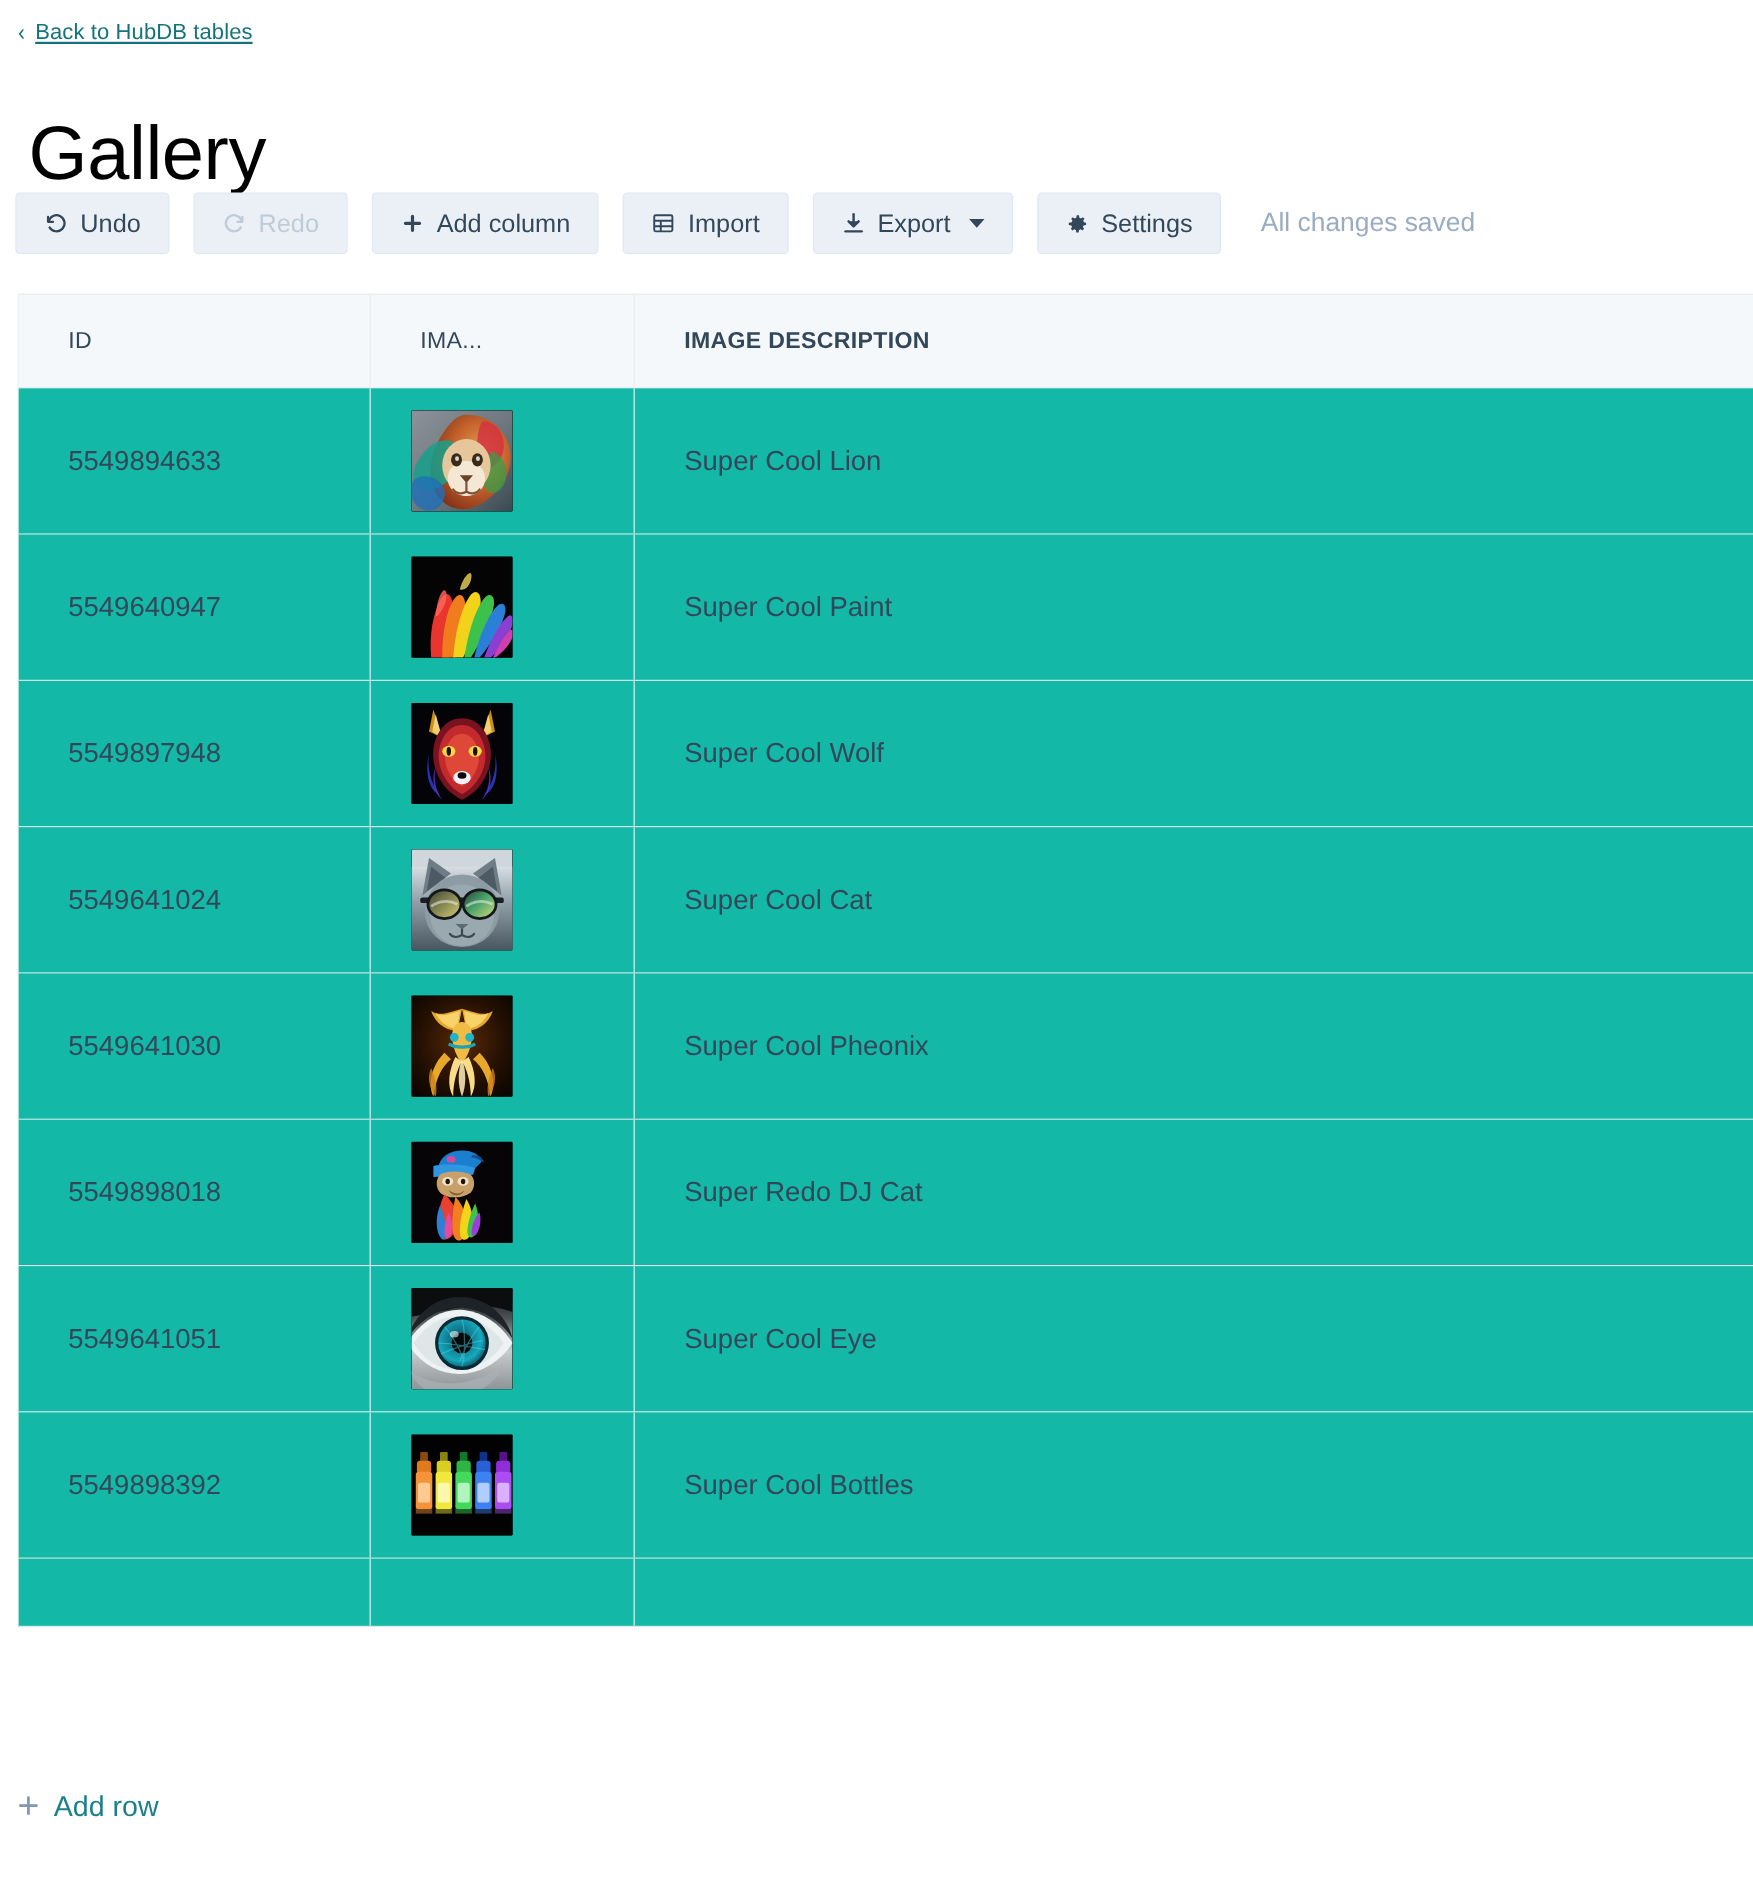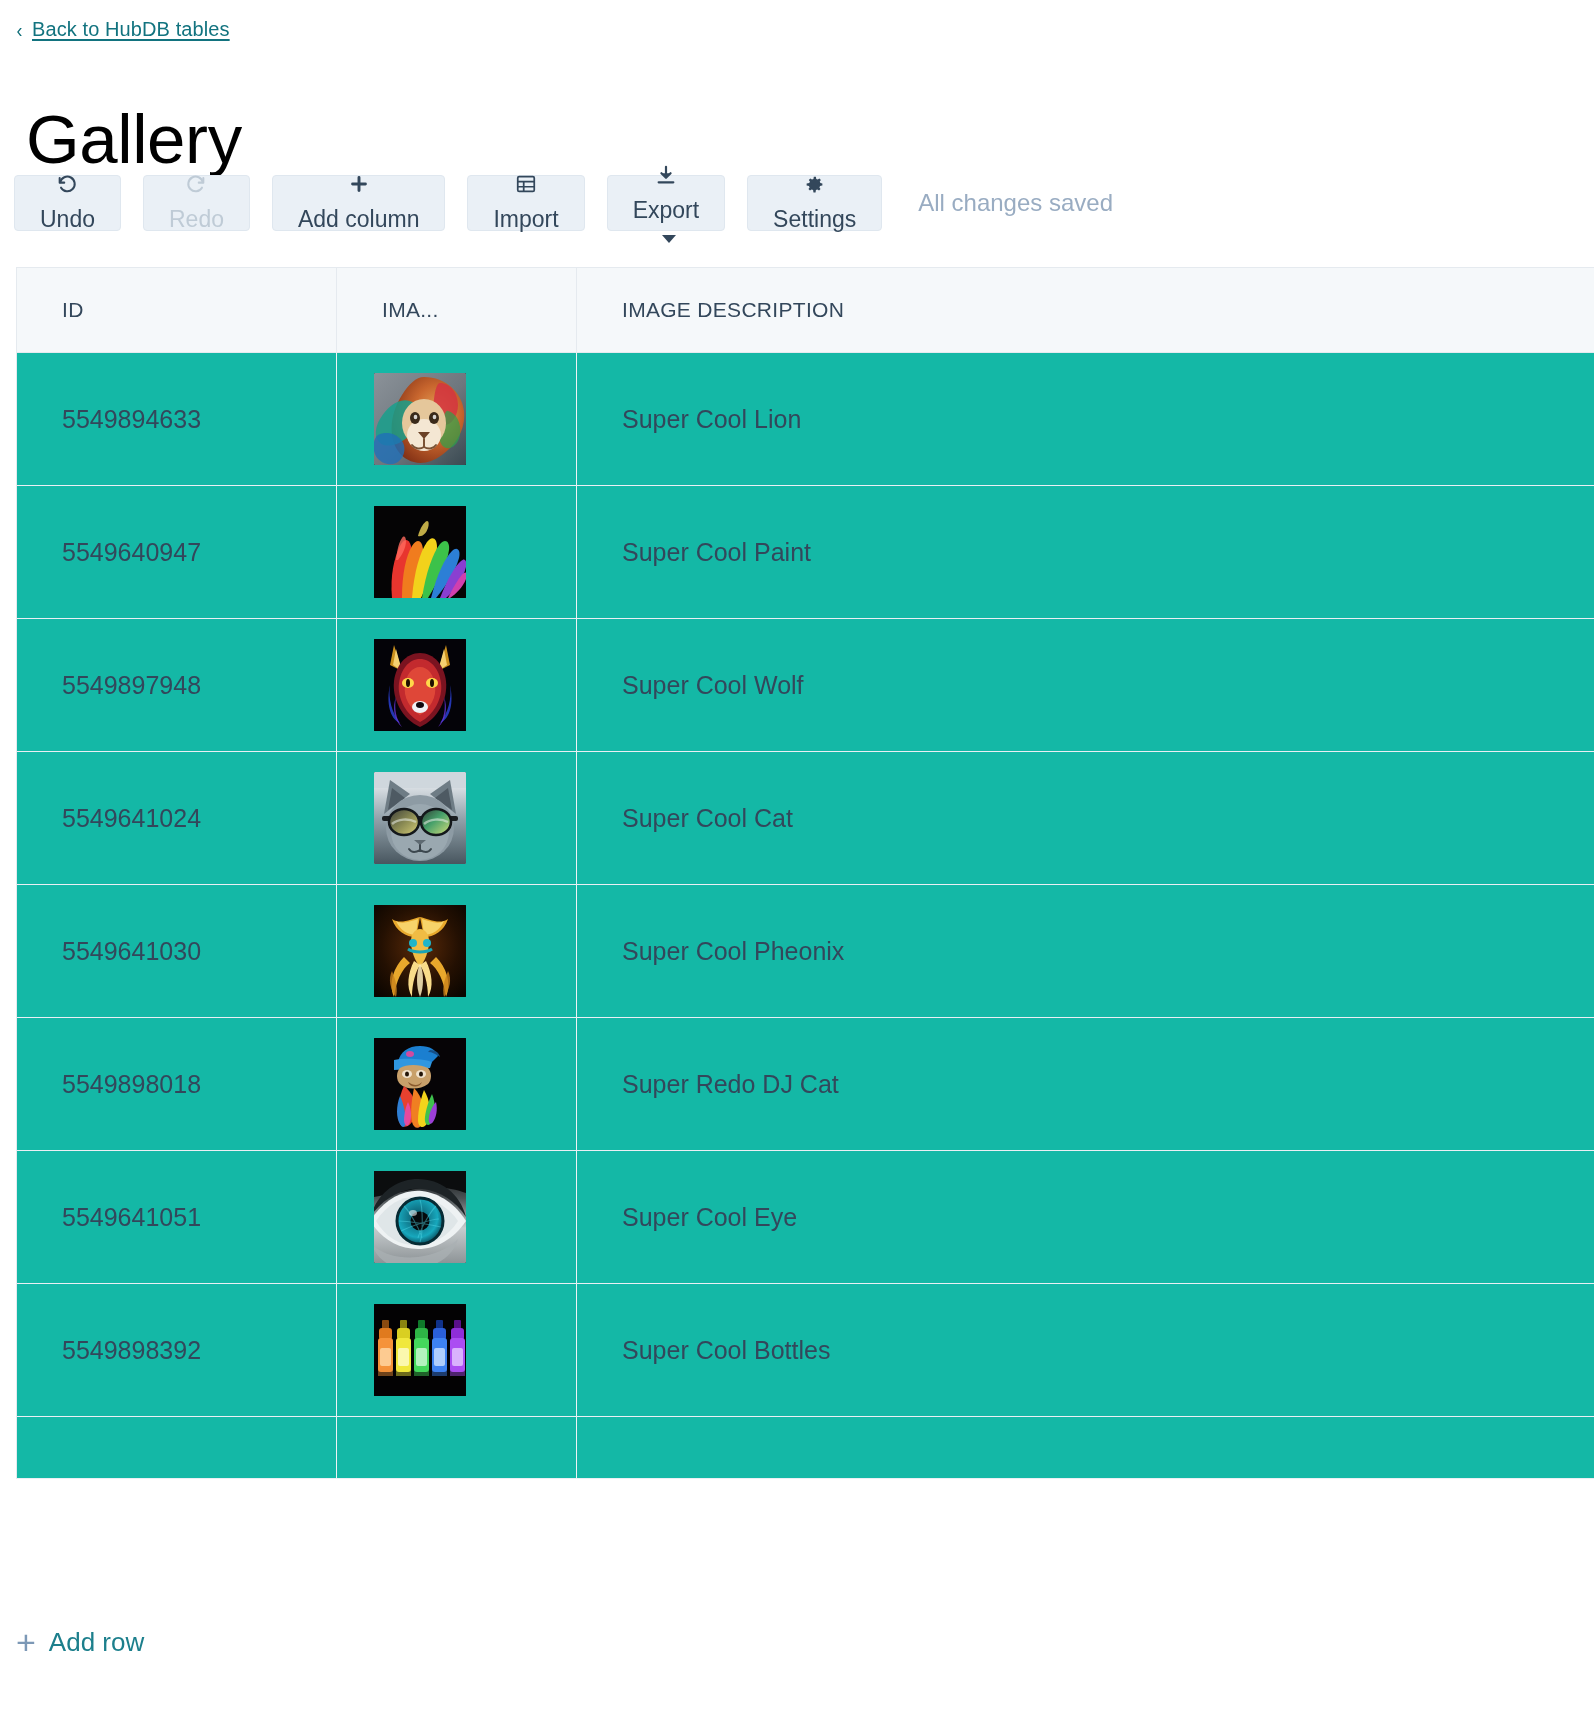--- a/index.html
+++ b/index.html
@@ -42,21 +42,20 @@
   .btn {
     display: inline-flex; align-items: center; justify-content: center;
     gap: 11px;
     height: 56px; padding: 0 25px;
     background: #eaf0f6;
     border: 1px solid #dfe7ef;
     border-radius: 4px;
     color: #33475b; font-size: 23px; font-weight: 400;
     cursor: pointer; white-space: nowrap;
     font-family: "Liberation Sans", sans-serif;
-    flex-direction: column;
   }
   .btn.disabled { color: #bfcbd6; cursor: default; }
   .btn .bicon { display: inline-flex; align-items: center; line-height: 0; }
   .btn .caret {
     width: 0; height: 0; margin-left: 6px;
     border-left: 7px solid transparent;
     border-right: 7px solid transparent;
     border-top: 8px solid #33475b;
   }
   .saved-note {
@@ -78,21 +77,21 @@
     border-bottom: 1px solid #e5eaef;
   }
   .th {
     font-size: 21px; color: #33475b; letter-spacing: .3px;
     padding-left: 45px; height: 100%;
     display: flex; align-items: center;
     border-right: 1px solid #e5eaef;
   }
   .col-id   { width: 320px; }
   .col-img  { width: 240px; }
-  .col-desc { flex: 1; border-right: none; }
+  .col-desc { flex: 1; border-right: none; font-weight: bold; }
 
   .trow {
     display: flex; align-items: stretch;
     height: 133px;
     border-bottom: 1px solid #eaeff4;
     background: #14b8a6;
   }
   .trow:last-of-type { border-bottom: 1px solid #eaeff4; }
   .td {
     display: flex; align-items: center;

